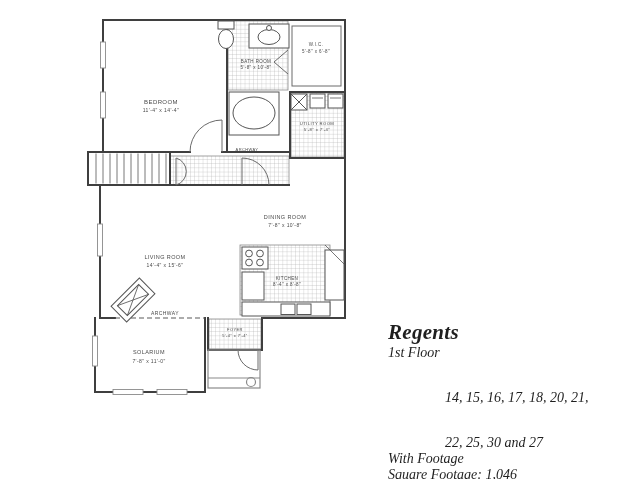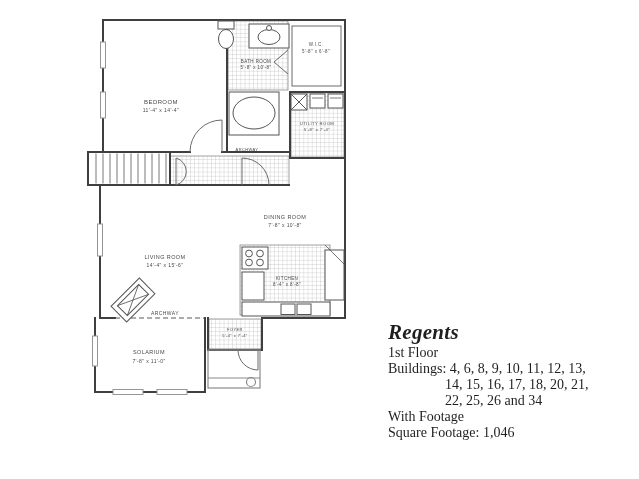--- a/index.html
+++ b/index.html
@@ -2,22 +2,22 @@
 <html><head>
 <meta charset="utf-8">
 <style>
   html,body{margin:0;padding:0;background:#ffffff;}
   #screen{position:relative;width:639px;height:479px;background:#ffffff;overflow:hidden;
           font-family:"Liberation Serif",serif;color:#1f1f1f;}
   #plan-wrap{position:absolute;left:85px;top:12px;width:280px;height:420px;}
   svg text{font-family:"Liberation Sans",sans-serif;fill:#4a4a4a;letter-spacing:.4px;}
   #info{position:absolute;left:388px;top:324px;width:205px;line-height:16px;font-size:14px;}
   #info .title{font-size:21px;font-style:italic;font-weight:bold;letter-spacing:.3px;margin-bottom:5px;}
-  #info .indent{margin-left:57px;}
-  #info .line{white-space:nowrap;}
+  #info .indent{margin-left:57px;margin-top:29px;}
+  #info .line{white-space:nowrap;font-style:italic;}
 </style>
 </head>
 <body>
 
 <div id="screen">
 
   <div id="plan-wrap">
   <svg width="280" height="420" viewBox="0 0 280 420">
     <defs>
       <pattern id="tileP" width="4.2" height="4.2" patternUnits="userSpaceOnUse">
@@ -137,23 +137,22 @@
       <text x="80" y="303" font-size="5">ARCHWAY</text>
       <text x="162" y="139" font-size="4">ARCHWAY</text>
     </g>
   </svg>
   </div>
 
   <div id="info">
     <div class="title">Regents</div>
     <div class="line">1st Floor</div>
     <div>
-      <div class="line">Buildings: 4, 6, 8, 9, 10, 11, 12, 13,</div>
       <div class="line indent">14, 15, 16, 17, 18, 20, 21,</div>
-      <div class="line indent">22, 25, 26 and 34</div>
+      <div class="line indent">22, 25, 30 and 27</div>
     </div>
     <div class="line">With Footage</div>
     <div class="line">
       <span>Square Footage:</span>
       <span>1,046</span>
     </div>
   </div>
 
 </div>
 

